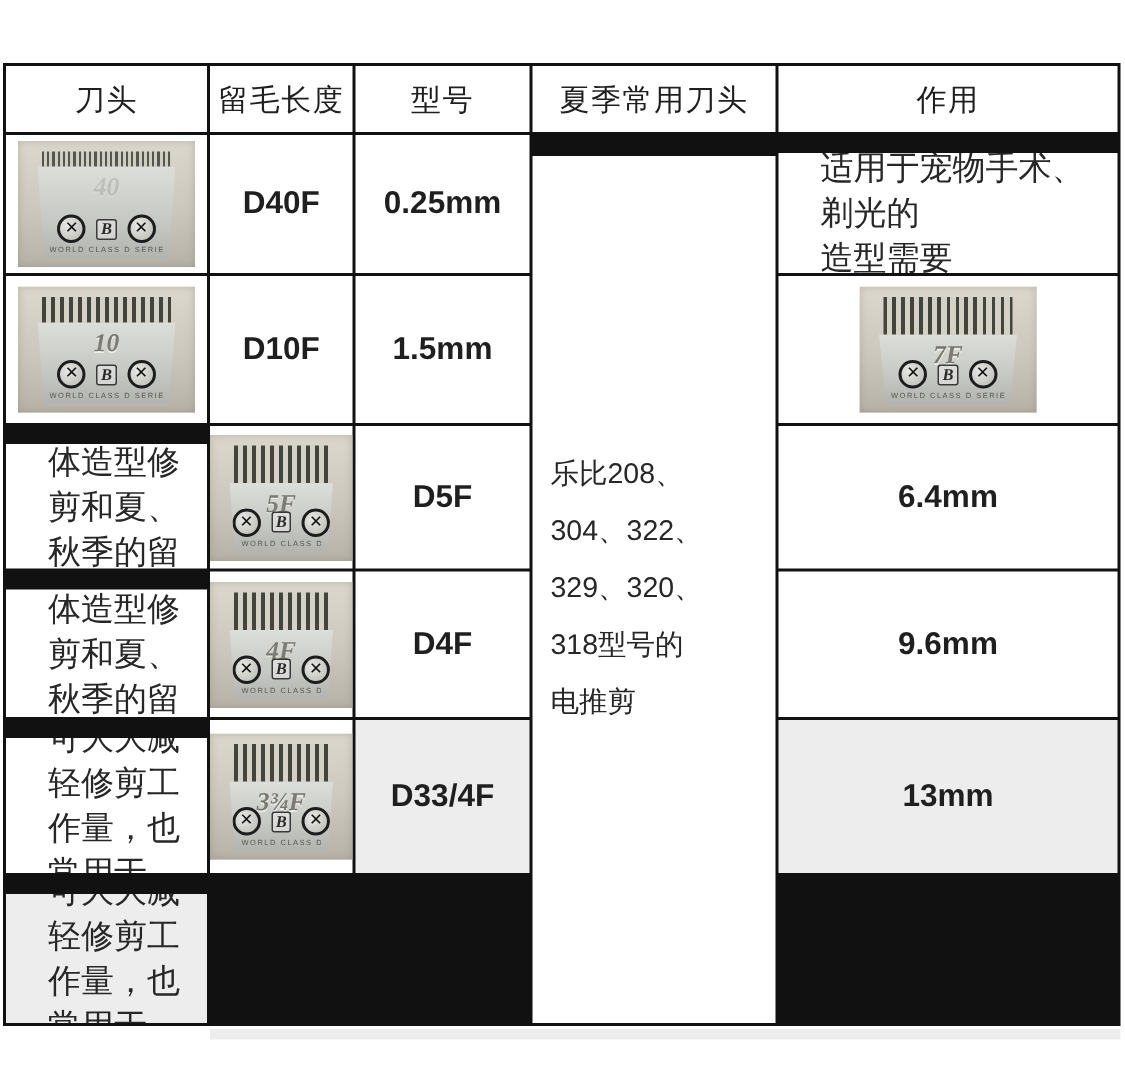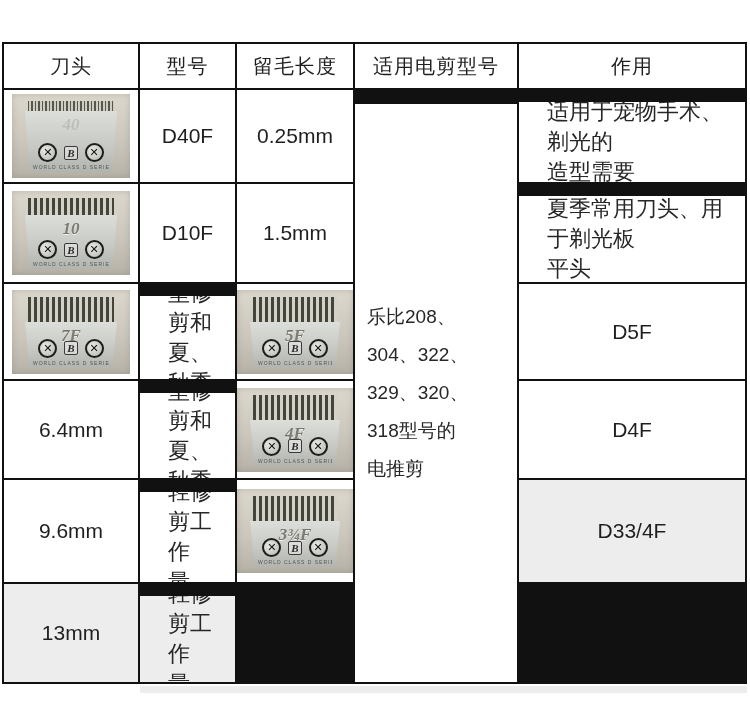--- a/index.html
+++ b/index.html
@@ -24,21 +24,21 @@
     padding:2px;
   }
   .cell {
     background:#ffffff;
     display:flex;
     align-items:center;
     justify-content:center;
     overflow:hidden;
   }
   .hdr { font-size:20px; color:#1f1f1f; letter-spacing:1px; }
-  .model, .len { font-size:21px; color:#1f1f1f; }
+  .model, .len { font-size:21px; color:#1f1f1f;font-weight:bold; }
   .use {
     justify-content:flex-start;
     text-align:left;
     font-size:22px;
     line-height:30px;
     padding:0 8px 0 28px;
     white-space:pre-line;
     color:#272727;
     margin-top:12px;
   }
@@ -118,23 +118,23 @@
     color:rgba(60,60,55,.8); white-space:nowrap; overflow:hidden;
   }
 </style>
 </head>
 <body>
 
 <div class="stage">
   <div class="spec-table">
 
     <div class="cell hdr">刀头</div>
+    <div class="cell hdr">留毛长度</div>
     <div class="cell hdr">型号</div>
-    <div class="cell hdr">留毛长度</div>
-    <div class="cell hdr">适用电剪型号</div>
+    <div class="cell hdr">夏季常用刀头</div>
     <div class="cell hdr">作用</div>
 
     <div class="cell">
       <div class="photo">
         <div class="blade">
           <div class="teeth teeth-fine"></div>
           <div class="bladebody body-after-fine">
             <div class="etch etch-faint">40</div>
             <div class="hw">
               <span class="screw">✕</span>
@@ -169,22 +169,20 @@
               <span class="logo">B</span>
               <span class="screw">✕</span>
             </div>
             <div class="tiny">WORLD CLASS D SERIES</div>
           </div>
         </div>
       </div>
     </div>
     <div class="cell model">D10F</div>
     <div class="cell len">1.5mm</div>
-    <div class="cell use">夏季常用刀头、用于剃光板
-平头</div>
 
     <div class="cell">
       <div class="photo">
         <div class="blade">
           <div class="teeth teeth-long"></div>
           <div class="bladebody body-after-long">
             <div class="etch">7F</div>
             <div class="hw">
               <span class="screw">✕</span>
               <span class="logo">B</span>

